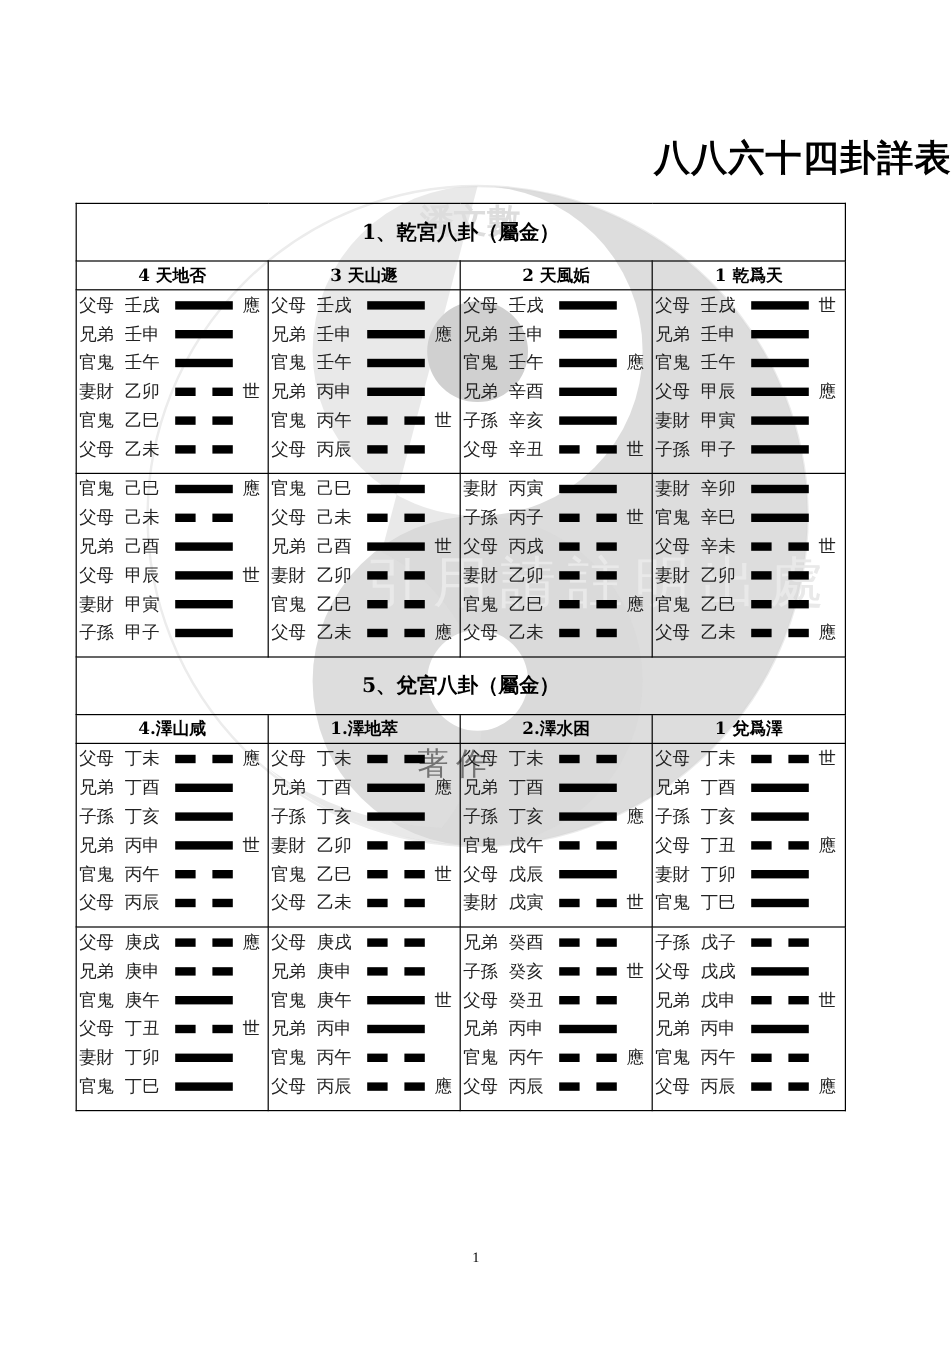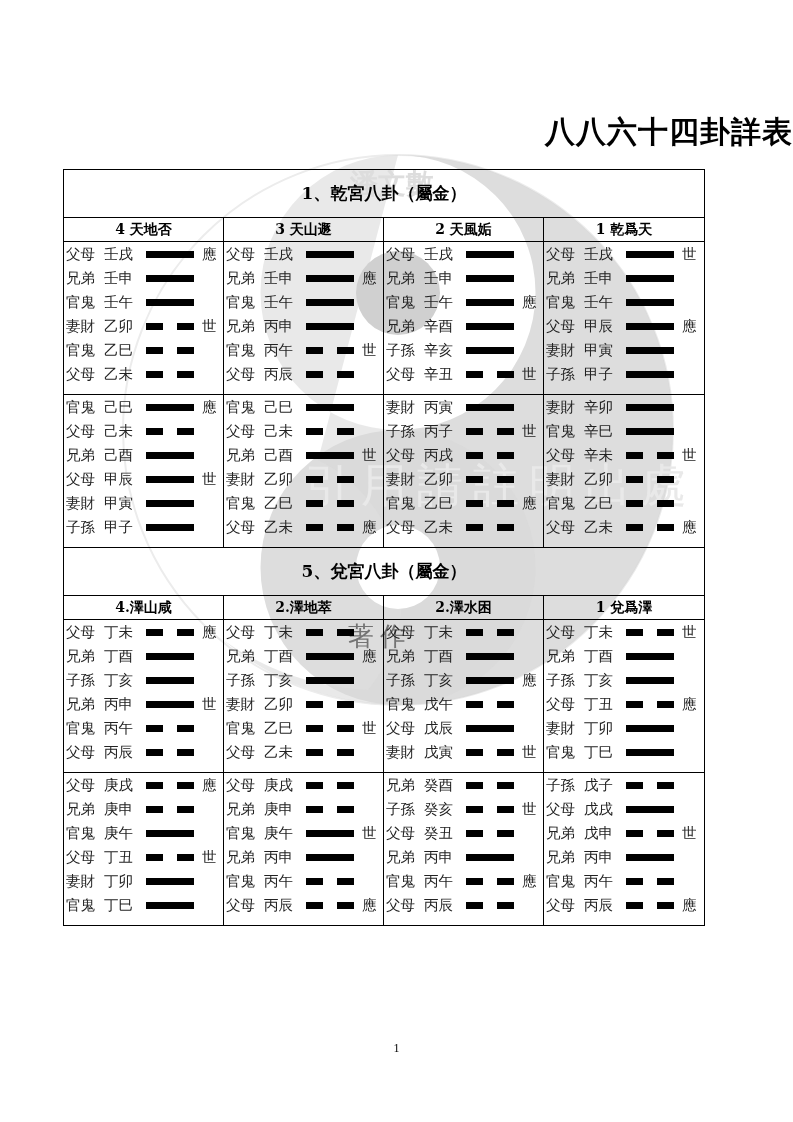--- a/index.html
+++ b/index.html
@@ -433,21 +433,21 @@
             </span>
             <span class="mark">應</span>
           </div>
         </td>
       </tr>
       <tr>
         <td colspan="4" class="palace">5、兌宮八卦（屬金）</td>
       </tr>
       <tr>
         <td class="gname">4.澤山咸</td>
-        <td class="gname">2.澤地萃</td>
+        <td class="gname">1.澤地萃</td>
         <td class="gname">2.澤水困</td>
         <td class="gname">1 兌爲澤</td>
       </tr>
       <tr>
         <td class="cell">
           <div class="line">
             <span class="rel">父母</span>
             <span class="stem">丁未</span>
             <span class="yin">
               <span class="seg"></span>

